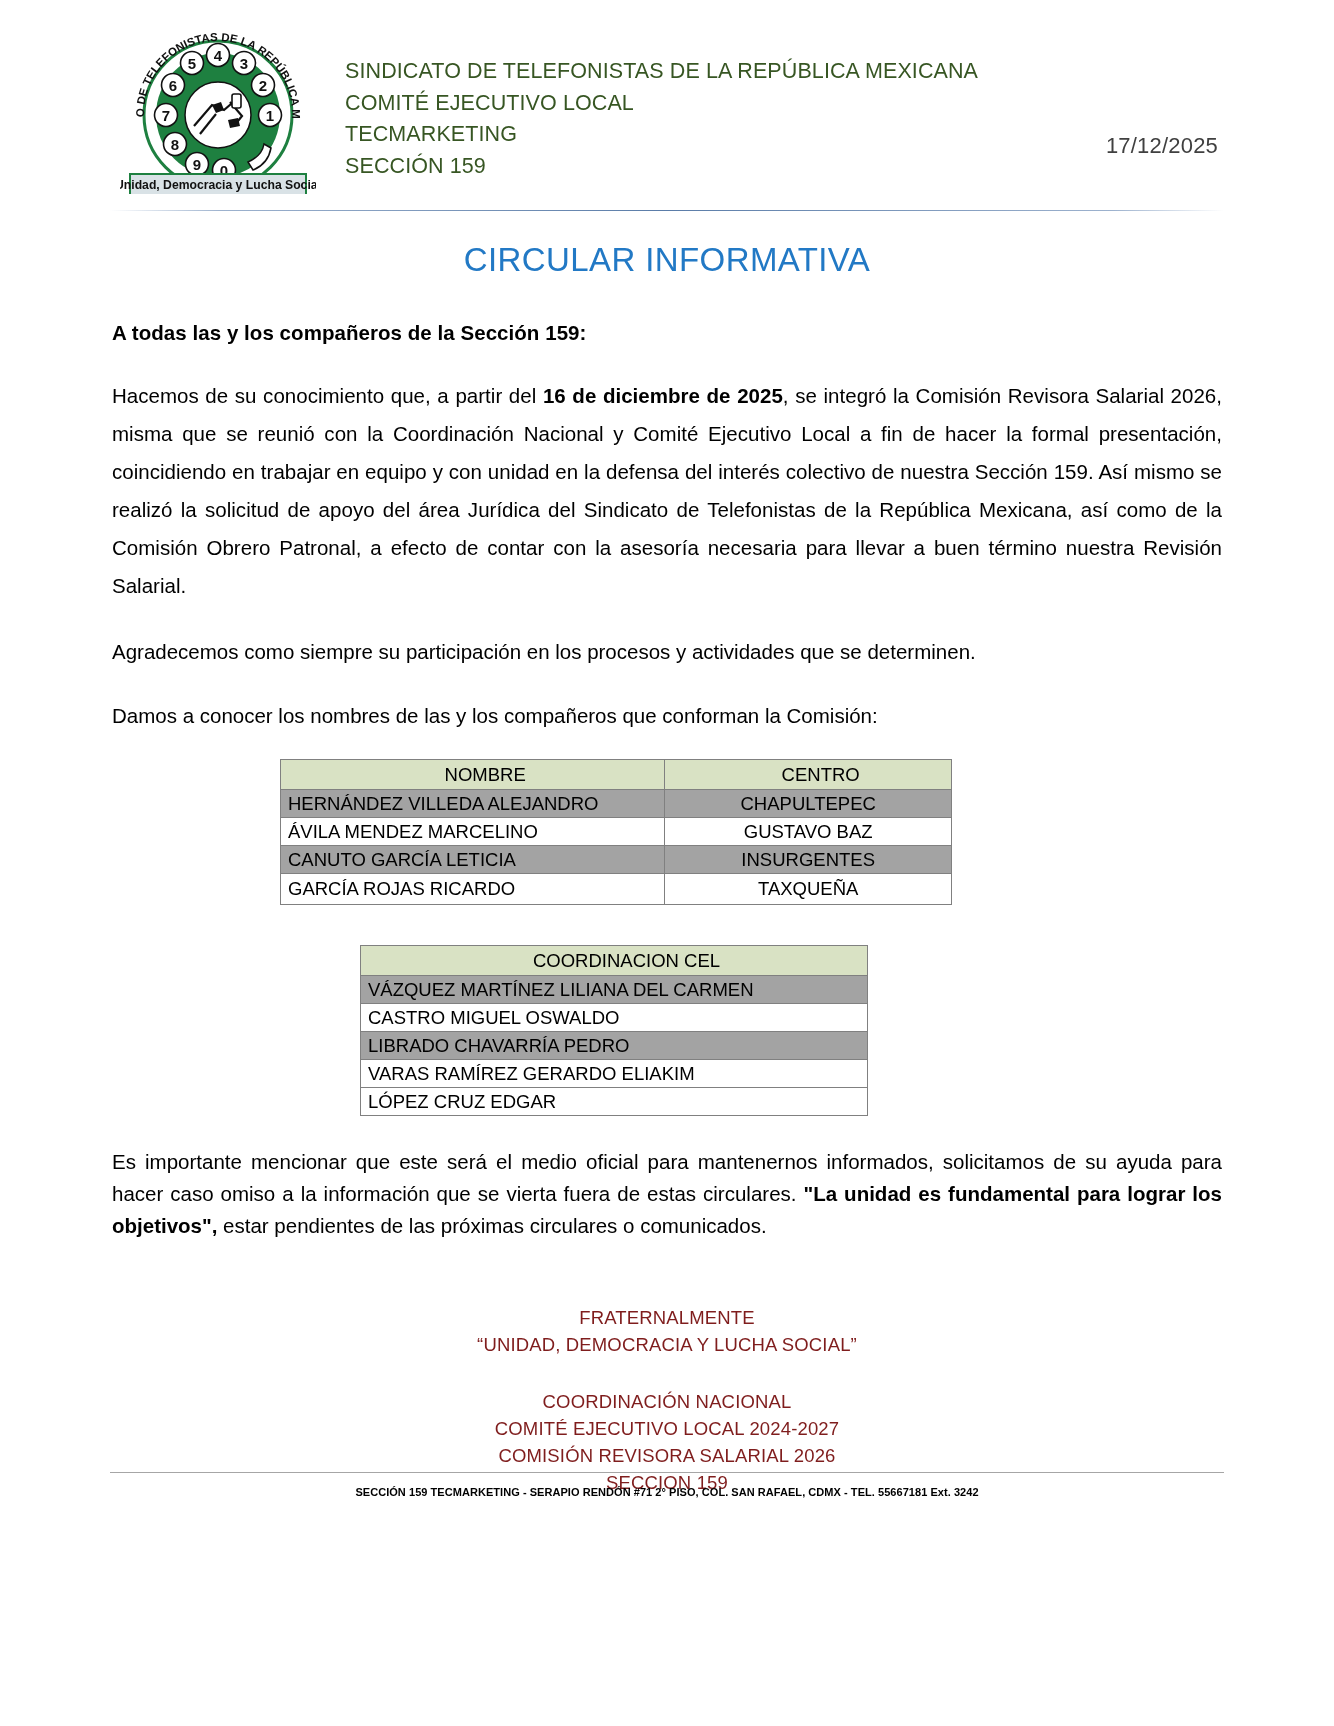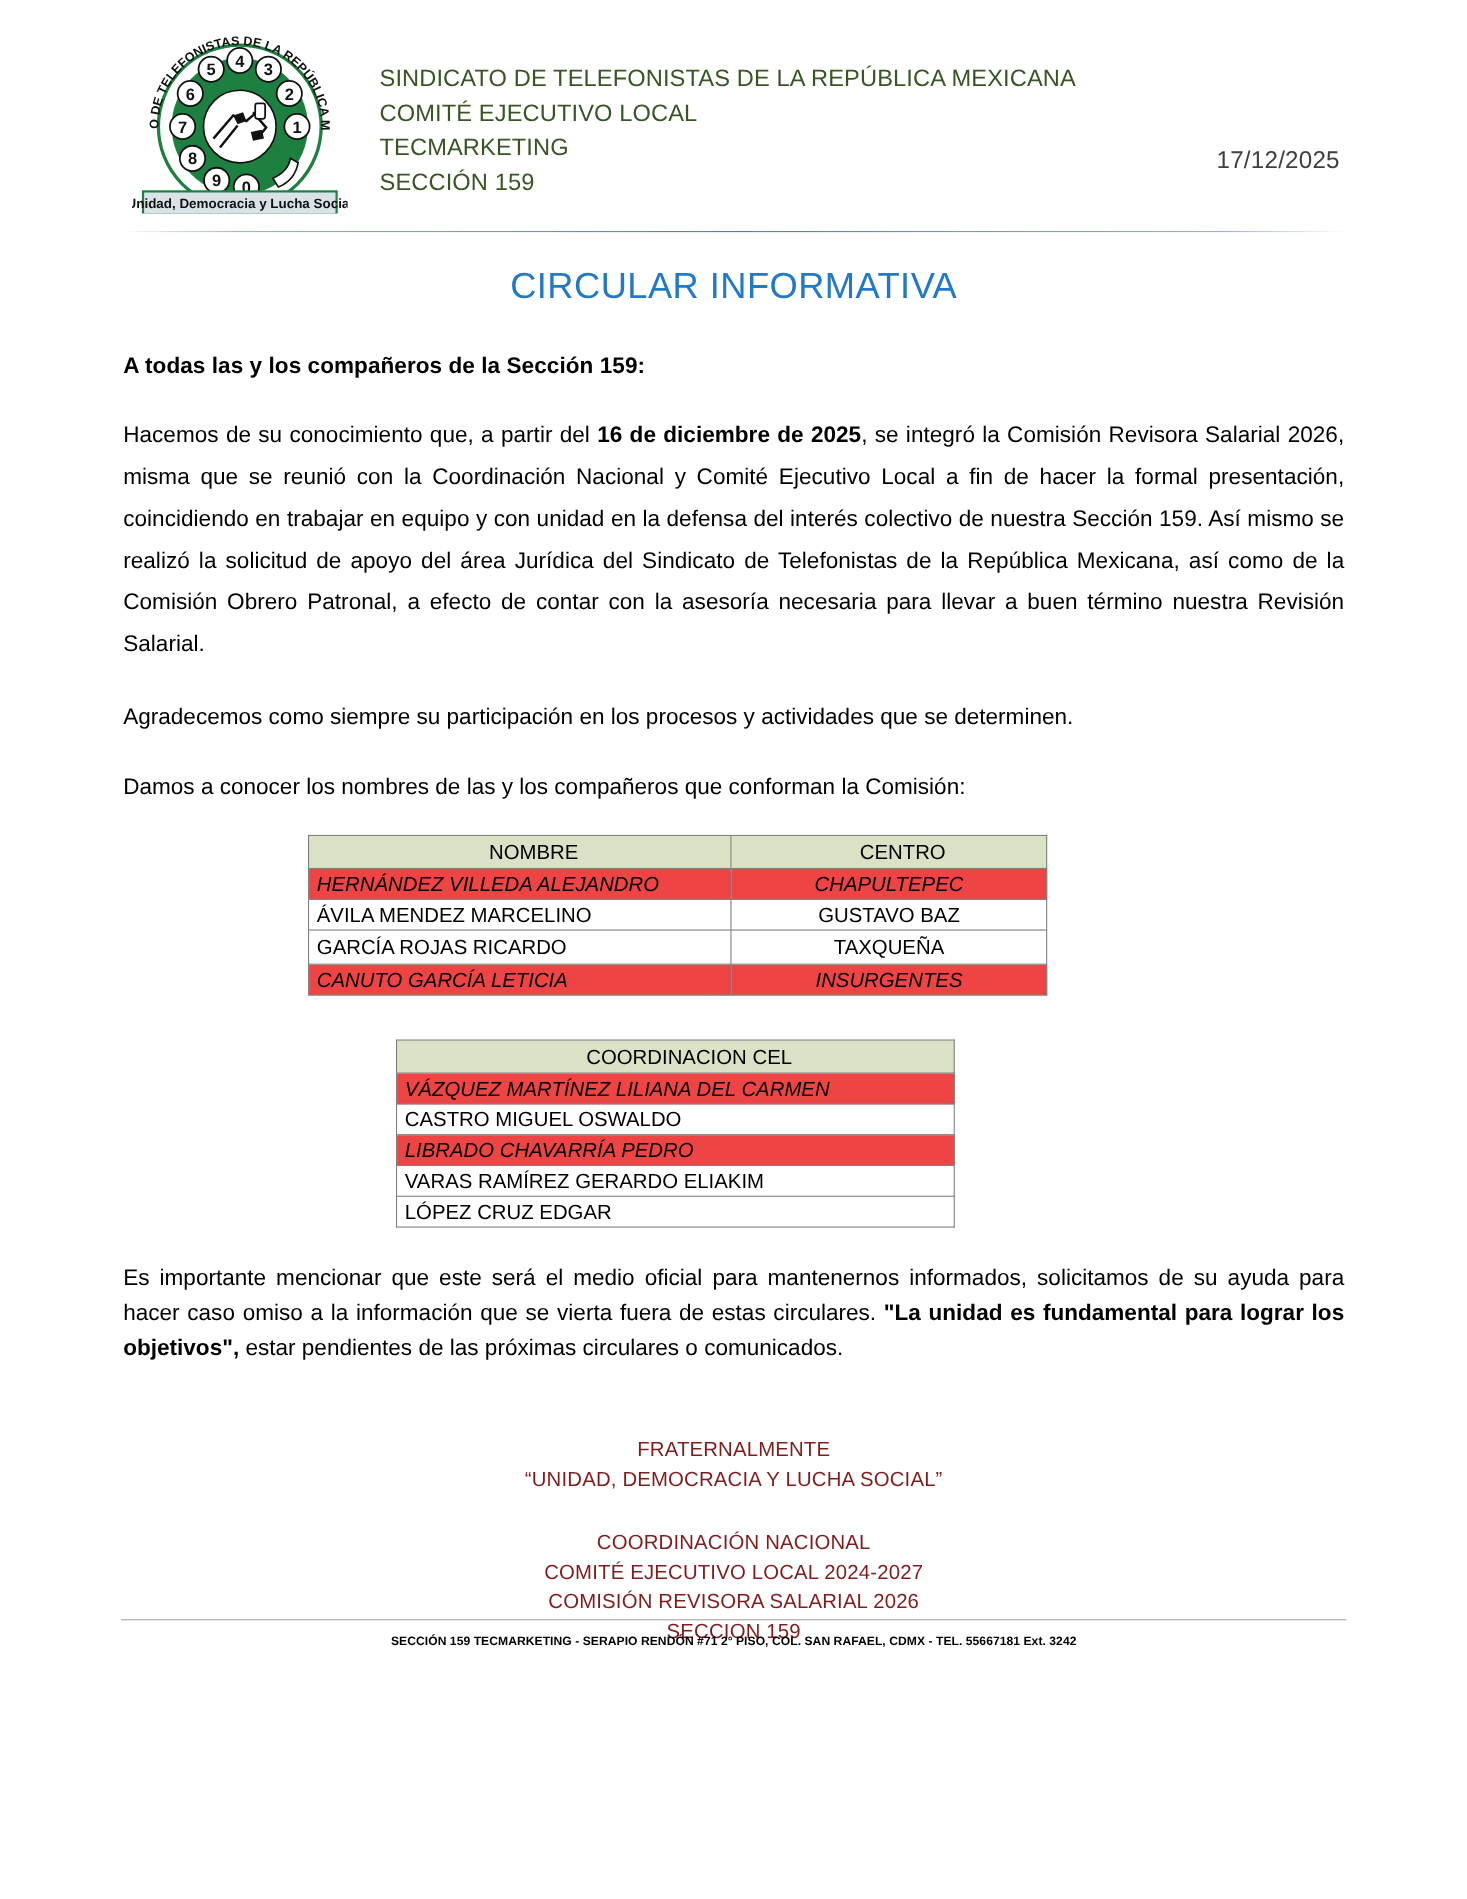--- a/index.html
+++ b/index.html
@@ -121,21 +121,21 @@
     height: 28px;
     vertical-align: middle;
   }
   th {
     background: #D9E2C4;
     text-align: center;
     font-weight: normal;
     height: 30px;
     padding-left: 32px;
   }
-  td.zebra { background: #ef4444; font-style: italic; }
+  td.zebra { background: #a3a3a3; }
   td.ctr { text-align: center; }
   td.lft { text-align: left; }
   .t1 td.taller { height: 31px; }
 
   .table2-wrap { margin-top: 40px; }
 
   
   p.closing {
     font-size: 20.5px;
     line-height: 32px;
@@ -302,26 +302,26 @@
         <tbody>
           <tr>
             <td class="zebra lft">HERNÁNDEZ VILLEDA ALEJANDRO</td>
             <td class="zebra ctr">CHAPULTEPEC</td>
           </tr>
           <tr>
             <td class="lft">ÁVILA MENDEZ MARCELINO</td>
             <td class="ctr">GUSTAVO BAZ</td>
           </tr>
           <tr>
+            <td class="zebra lft">CANUTO GARCÍA LETICIA</td>
+            <td class="zebra ctr">INSURGENTES</td>
+          </tr>
+          <tr>
             <td class="lft taller">GARCÍA ROJAS RICARDO</td>
             <td class="ctr taller">TAXQUEÑA</td>
-          </tr>
-          <tr>
-            <td class="zebra lft">CANUTO GARCÍA LETICIA</td>
-            <td class="zebra ctr">INSURGENTES</td>
           </tr>
         </tbody>
       </table>
     </div>
 
     <div class="table2-wrap">
       <table class="t2">
         <thead>
           <tr>
             <th>COORDINACION CEL</th>

